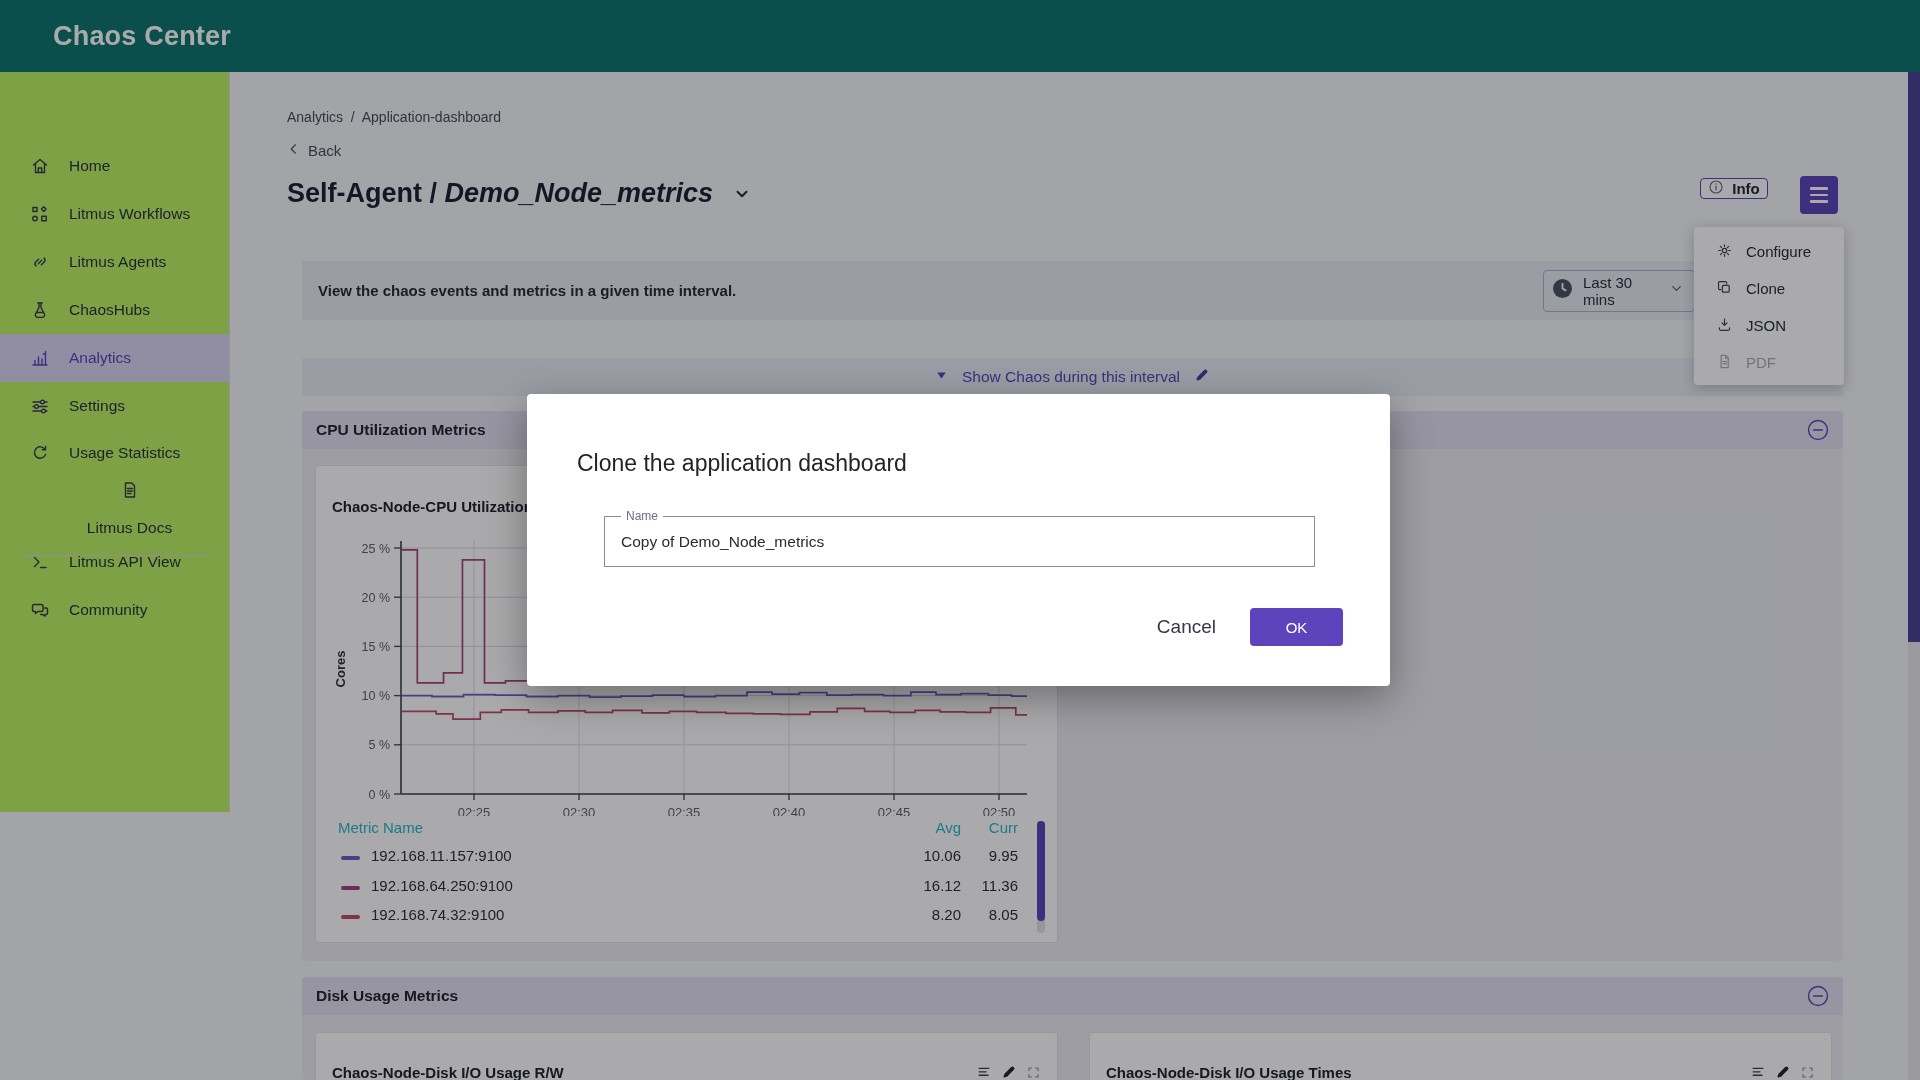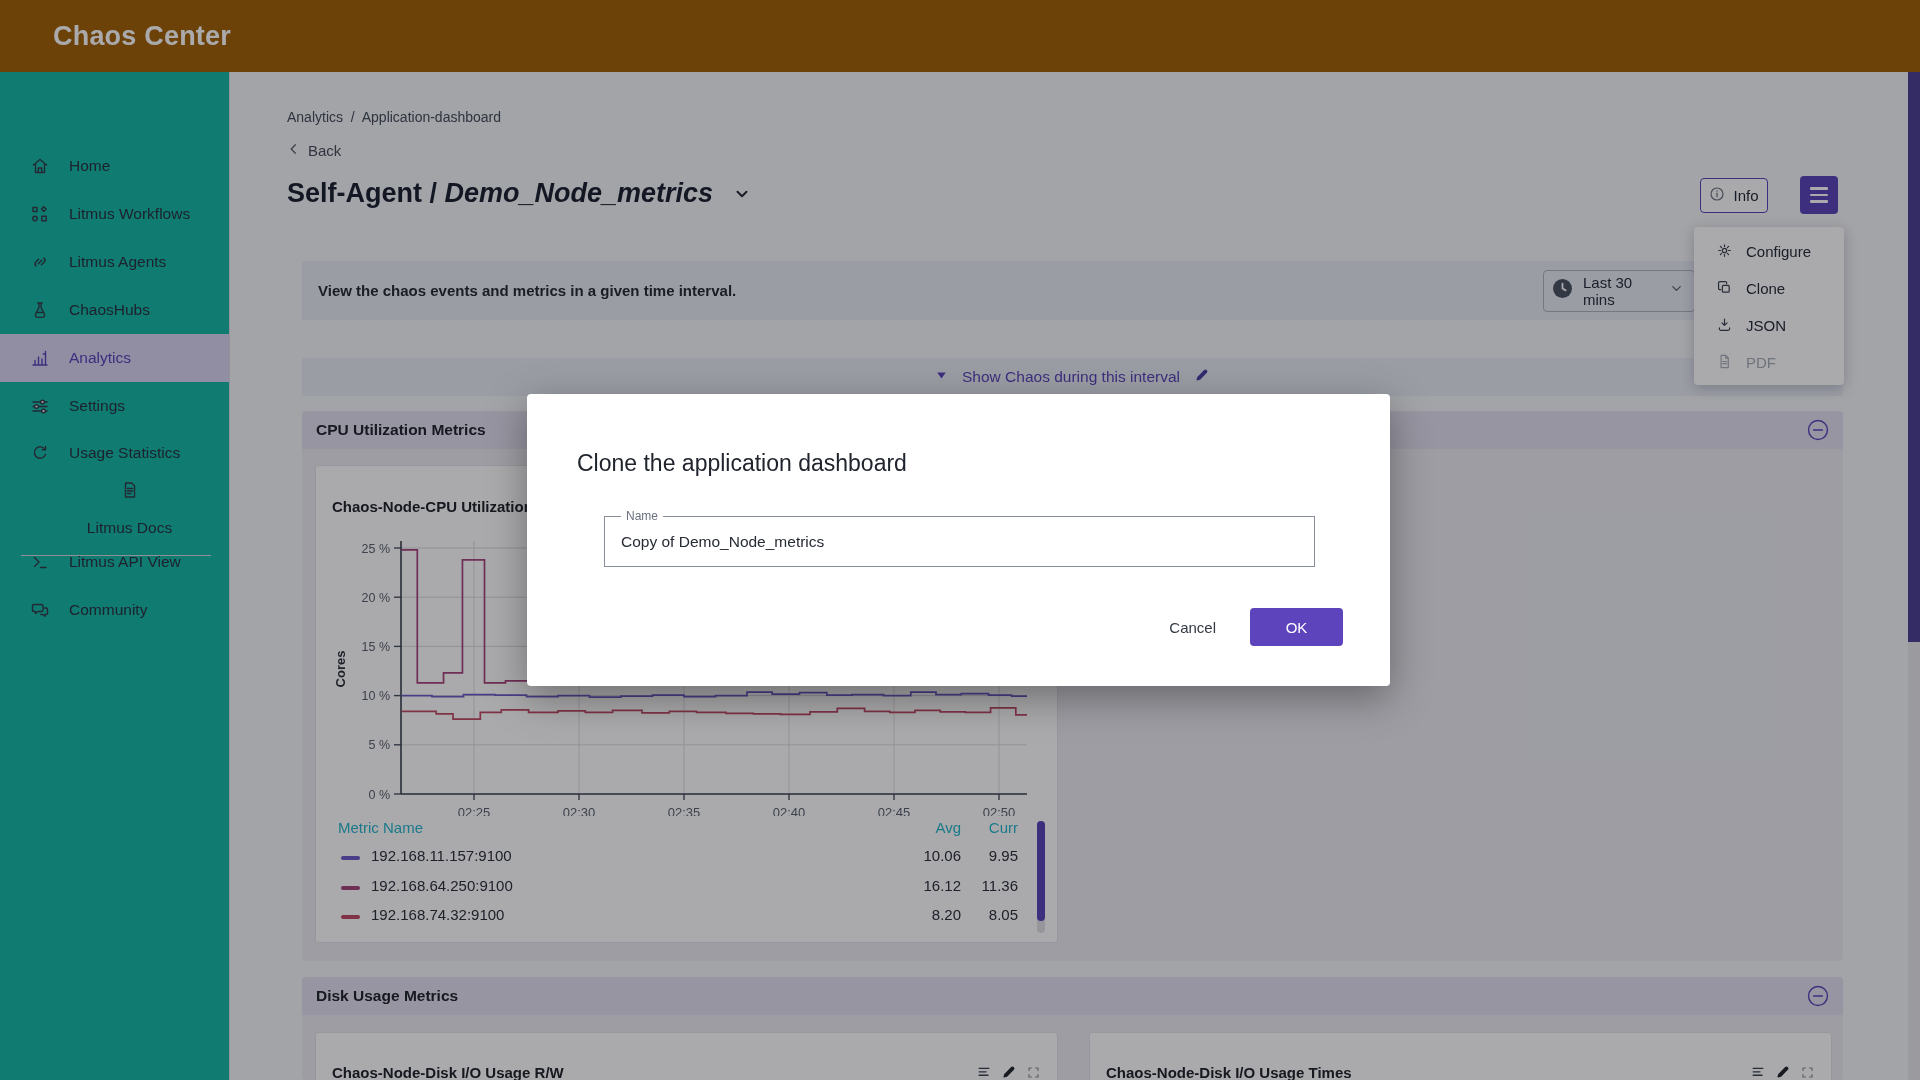--- a/index.html
+++ b/index.html
@@ -1,48 +1,48 @@
 <!DOCTYPE html>
 <html><head>
 <meta charset="utf-8">
 <style>
   * { margin:0; padding:0; box-sizing:border-box; }
   html,body { width:1920px; height:1080px; overflow:hidden; background:#F5F6F8;
     font-family:"Liberation Sans", sans-serif; }
   #app { position:absolute; inset:0; width:1920px; height:1080px; }
 
   
-  .header { position:absolute; left:0; top:0; width:1920px; height:72px; background:#a16207;
+  .header { position:absolute; left:0; top:0; width:1920px; height:72px; background:#0f766e;
     display:flex; align-items:center; justify-content:space-between; padding:0 36px 0 53px; z-index:5;text-align:center; }
   .logo { color:#FFFFFF; font-size:27px; font-weight:bold; letter-spacing:.2px; }
   .header-right { display:flex; align-items:center; gap:16px; }
   .project-label { color:#DDDCEA; font-size:15px; }
   .avatar { width:40px; height:40px; border-radius:50%; background:#8B99CE; color:#F0F0F8;
     display:flex; align-items:center; justify-content:center; font-size:18px; }
 
   
-  .sidebar { position:absolute; left:0; top:72px; width:230px; height:1008px; background:#14b8a6;
+  .sidebar { position:absolute; left:0; top:72px; width:230px; height:740px; background:#bef264;
     border-right:1px solid #DCDCE2; z-index:2; }
   .side-item { position:absolute; left:0; width:229px; height:48px; display:flex; align-items:center;
     gap:19px; padding-left:30px; font-size:15.5px; font-weight:500; color:#2A3140; cursor:pointer; }
   .side-item.active { background:#D9D3F2; color:#5B44BA; }
   .side-item .icn { display:flex; width:20px; height:20px; }
   .side-divider { position:absolute; left:21px; top:483px; width:190px; height:1px; background:#D7D7DD; }
 
   
   .breadcrumb { position:absolute; left:287px; top:109px; font-size:14px; color:#4C5564; }
   .breadcrumb span { color:#434C5B; }
   .back-link { position:absolute; left:287px; top:142px; font-size:15px; color:#454D5C; display:flex; gap:7px; align-items:center; cursor:pointer; }
   .page-title { position:absolute; left:287px; top:178px; font-size:27px; font-weight:bold; color:#1B2130; display:flex; align-items:center; gap:14px; }
   .page-title .it { font-style:italic; }
   .title-chev { margin-left:6px; display:flex; }
 
-  .info-btn { position:absolute; left:1700px; top:178px; width:68px; height:35px; border:1px solid #5B44BA;
+  .info-btn { position:absolute; left:1700px; top:178px; width:68px; height:21px; border:1px solid #5B44BA;
     border-radius:4px; background:#FDFDFE; display:flex; align-items:center; justify-content:center; gap:8px;
-    font-size:15px; color:#222835; cursor:pointer; }
+    font-size:15px; color:#222835; cursor:pointer;font-weight:bold; }
   .burger-btn { position:absolute; left:1800px; top:176px; width:38px; height:38px; background:#5B44BA;
     border-radius:4px; display:flex; flex-direction:column; align-items:center; justify-content:center; gap:4px; cursor:pointer; }
   .burger-btn i { display:block; width:18px; height:2.4px; background:#FFFFFF; border-radius:1px; }
 
   .menu { position:absolute; left:1694px; top:227px; width:150px; height:158px; background:#FFFFFF;
     border-radius:4px; box-shadow:0 3px 14px rgba(30,30,60,.25); z-index:6; padding-top:6px; }
   .menu-item { height:37px; display:flex; align-items:center; gap:13px; padding-left:22px; font-size:15px;
     color:#262C38; cursor:pointer; }
   .menu-item.disabled { color:#A7ADB8; cursor:default; }
 
@@ -97,21 +97,21 @@
   
   #overlay { position:absolute; inset:0; background:rgba(5,5,12,0.34); z-index:40; }
   #modal { position:absolute; left:527px; top:394px; width:863px; height:292px; background:#FFFFFF;
     border-radius:4px; box-shadow:0 12px 40px rgba(0,0,0,.35); z-index:50; }
   .modal-title { position:absolute; left:50px; top:56px; font-size:23px; color:#20252D; }
   .name-field { position:absolute; left:77px; top:122px; width:711px; height:51px; border:1px solid #878D99;
     border-radius:0; }
   .name-label { position:absolute; left:16px; top:-8px; background:#FFFFFF; padding:0 5px; font-size:12px; color:#6A7280; }
   .name-value { position:absolute; left:16px; top:0; height:100%; display:flex; align-items:center; font-size:15.5px; color:#262B34; }
   .modal-actions { position:absolute; right:47px; top:214px; display:flex; align-items:center; gap:34px; }
-  .btn-cancel { font-size:15px; color:#333A45; background:none; border:none; cursor:pointer; font-family:inherit; }
+  .btn-cancel { font-size:19px; color:#333A45; background:none; border:none; cursor:pointer; font-family:inherit; }
   .btn-ok { width:93px; height:38px; background:#5D44BC; color:#FFFFFF; border:none; border-radius:4px;
     font-size:15px; cursor:pointer; font-family:inherit; }
 </style>
 </head>
 <body>
 
 <div id="app">
 
   <div class="header">
     <div class="logo">Chaos Center</div>

